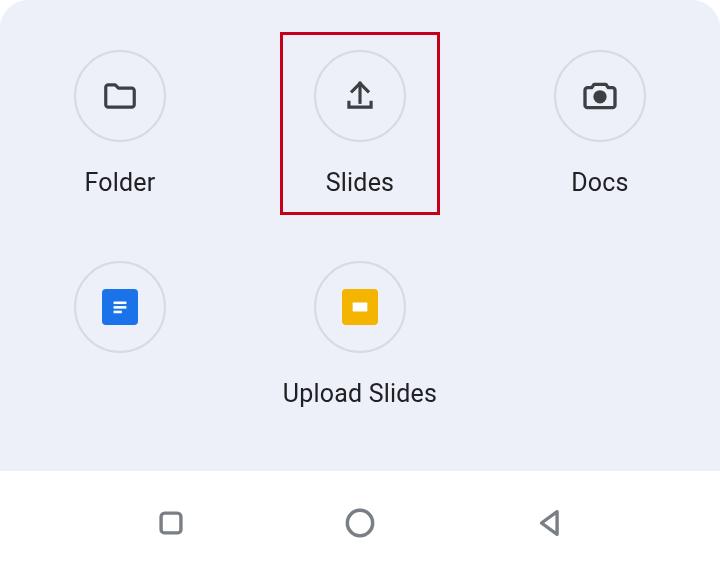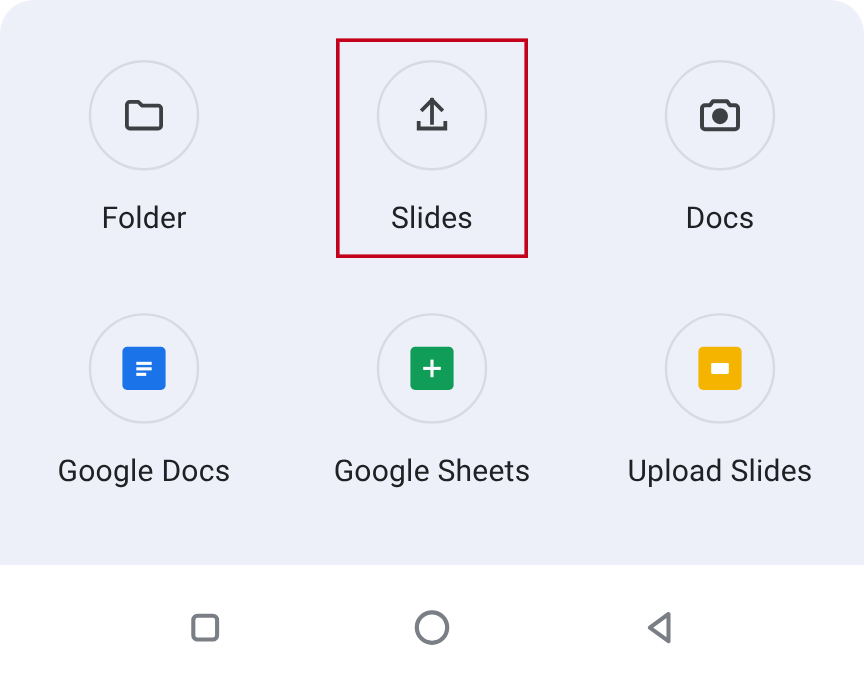--- a/index.html
+++ b/index.html
@@ -134,36 +134,22 @@
         <span class="ic">
           <div class="app-sq docs">
             <svg width="22" height="22" viewBox="0 0 24 24">
               <rect x="5" y="6" width="14" height="2.8" fill="#ffffff"></rect>
               <rect x="5" y="11" width="14" height="2.8" fill="#ffffff"></rect>
               <rect x="5" y="16" width="9" height="2.8" fill="#ffffff"></rect>
             </svg>
           </div>
         </span>
       </div>
-      <div class="label">Google Docs</div>
     </div>
 
-    <div class="cell">
-      <div class="circle">
-        <span class="ic">
-          <div class="app-sq sheets">
-            <svg width="22" height="22" viewBox="0 0 24 24">
-              <rect x="10.6" y="4" width="2.8" height="16" fill="#ffffff"></rect>
-              <rect x="4" y="10.6" width="16" height="2.8" fill="#ffffff"></rect>
-            </svg>
-          </div>
-        </span>
-      </div>
-      <div class="label">Google Sheets</div>
-    </div>
 
     <div class="cell">
       <div class="circle">
         <span class="ic">
           <div class="app-sq slides">
             <svg width="22" height="22" viewBox="0 0 24 24">
               <rect x="4" y="7" width="16" height="10" rx="1" fill="#ffffff"></rect>
             </svg>
           </div>
         </span>

